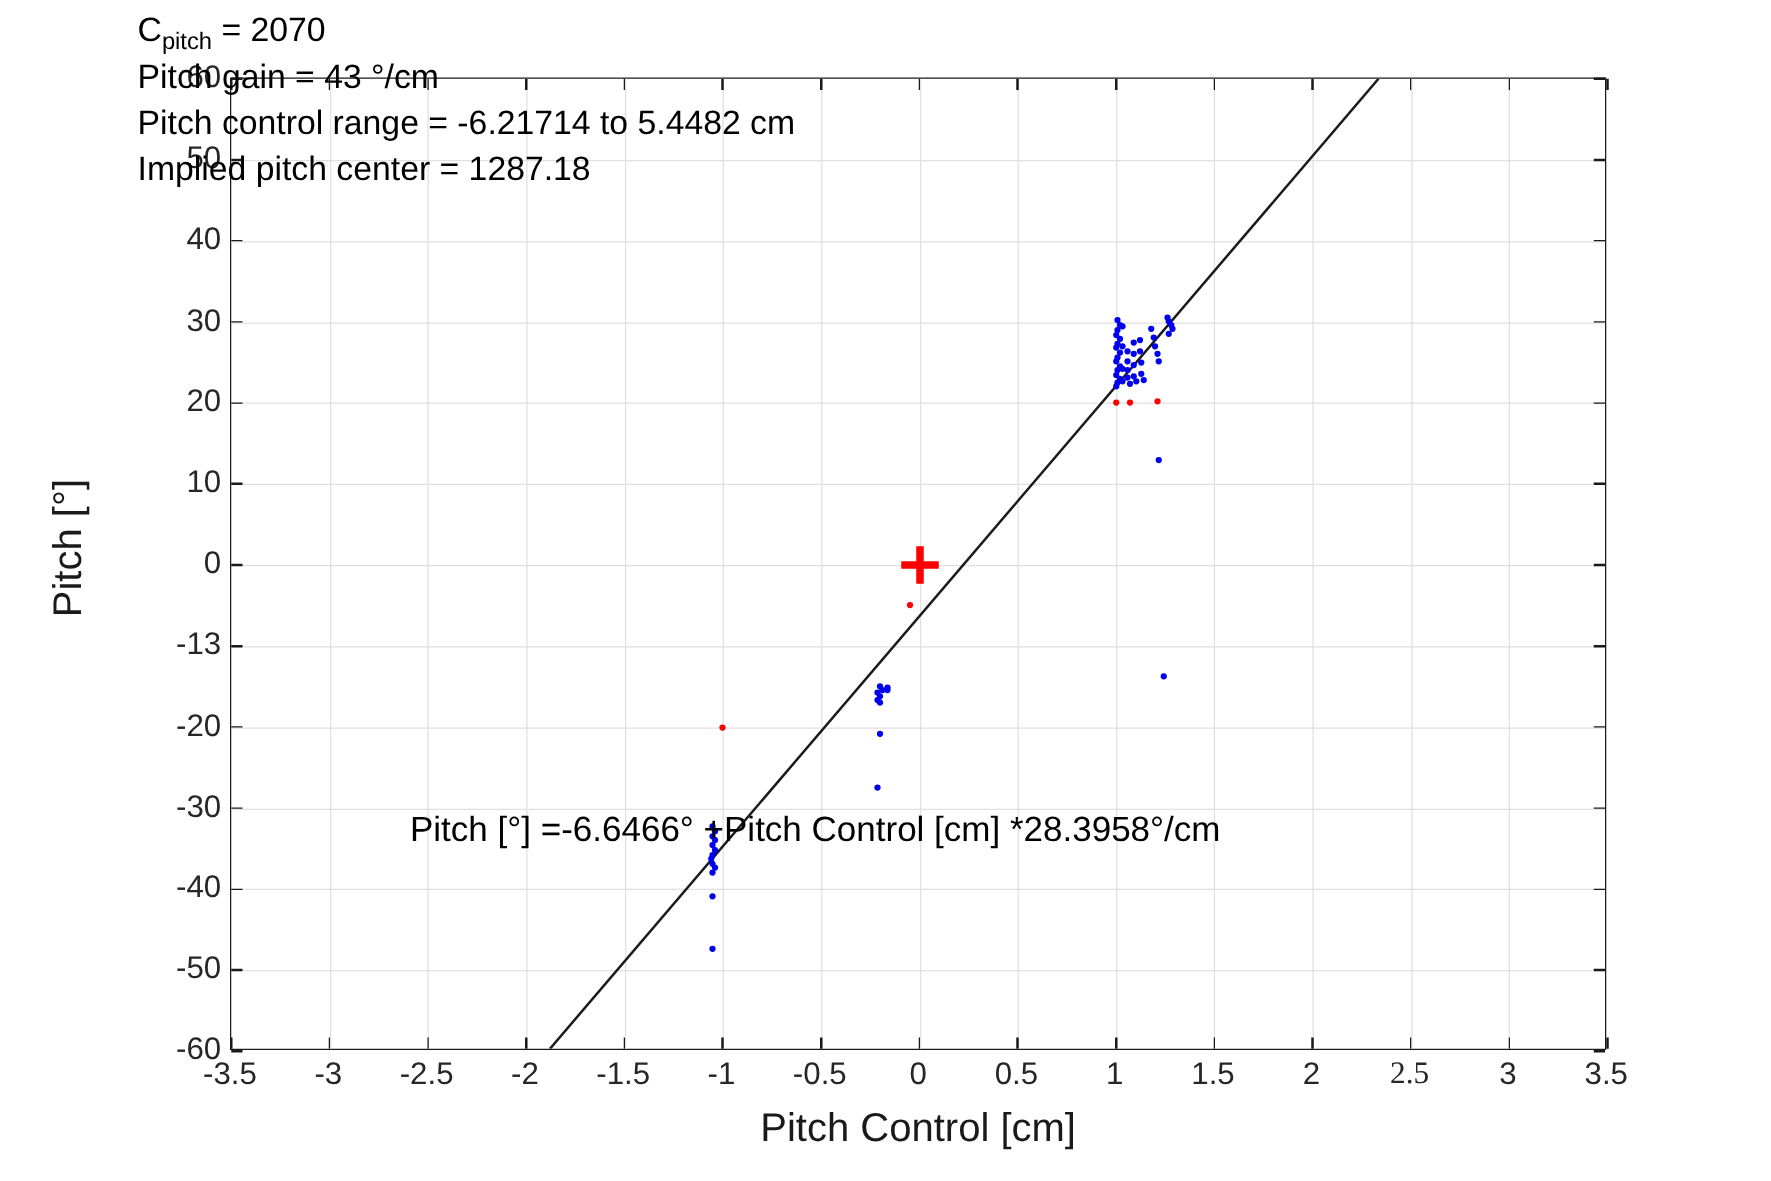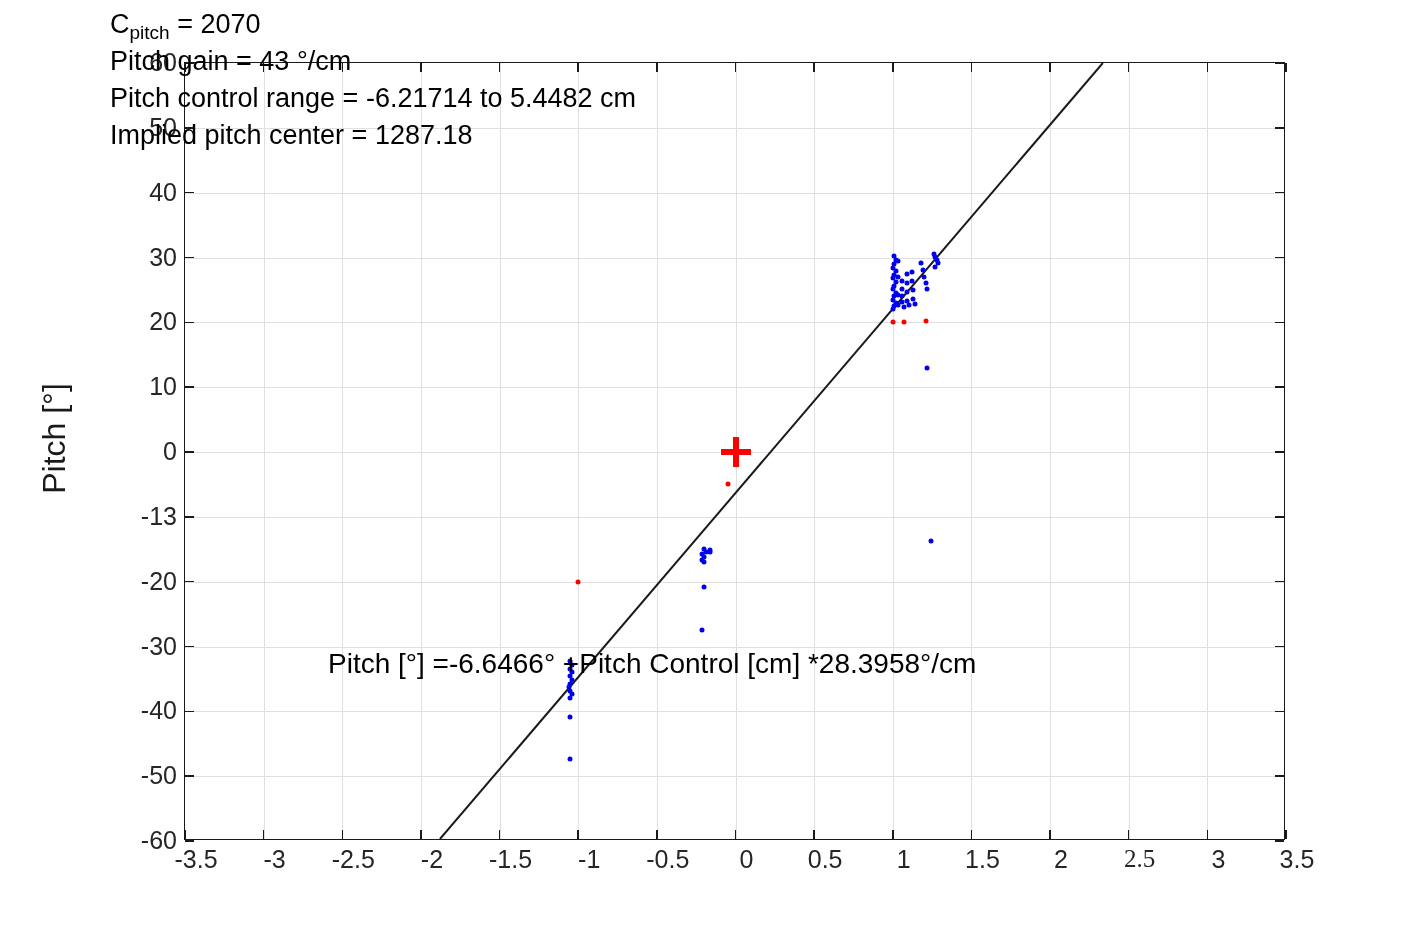--- a/index.html
+++ b/index.html
@@ -102,21 +102,20 @@
   
   .xtick-label {
     position: absolute;
     top: 845px;
     font-size: 25px;
     color: #262626;
     text-align: center;
     transform: translateX(-50%);
     white-space: nowrap;
     font-family: "Liberation Sans", sans-serif;
-    margin-left: 12px;
   }
   .ytick-label {
     position: absolute;
     right: 1240px;
     font-size: 25px;
     color: #262626;
     text-align: right;
     transform: translateY(-50%);
     white-space: nowrap;
     font-family: "Liberation Sans", sans-serif;
@@ -425,15 +424,16 @@
 
   <div id="annotation-block">
     <span class="aline"><span>C</span><sub>pitch</sub><span> = 2070</span></span>
     <span class="aline">Pitch gain = 43 °/cm</span>
     <span class="aline">Pitch control range = -6.21714 to 5.4482 cm</span>
     <span class="aline">Implied pitch center = 1287.18</span>
   </div>
 
   <div id="equation-text">Pitch [°] =-6.6466°  +Pitch Control [cm] *28.3958°/cm</div>
 
+  <div id="xlabel">Pitch Control [cm]</div>
   <div id="ylabel">Pitch [°]</div>
 
 </div>
 
 </body></html>

